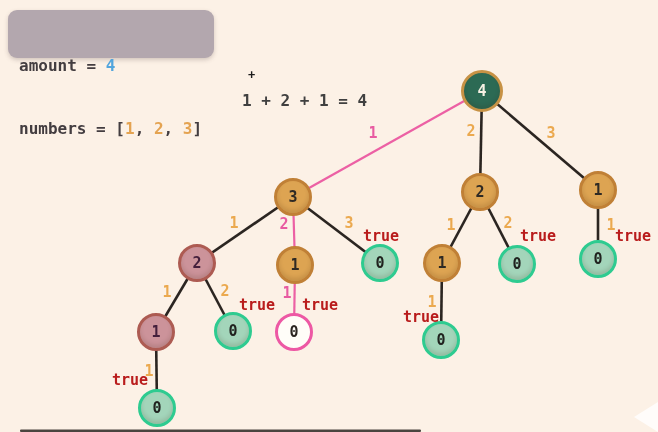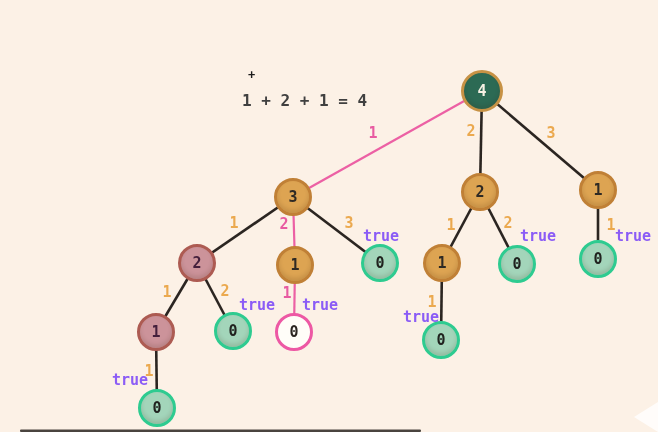--- a/index.html
+++ b/index.html
@@ -54,21 +54,21 @@
 
   
   .elab{
     position:absolute;transform:translate(-50%,-50%);
     font-weight:bold;font-size:15px;white-space:pre;
   }
   .lab-orange{color:#eba94f;}
   .lab-pink{color:#e85ba1;}
   .true-label{
     position:absolute;transform:translate(-50%,-50%);
-    font-weight:bold;font-size:15px;color:#8b5cf6;white-space:pre;
+    font-weight:bold;font-size:15px;color:#b91c1c;white-space:pre;
   }
 </style>
 </head>
 <body>
 
 <div class="stage">
 
   <svg class="edges" width="658" height="432" viewBox="0 0 658 432">
 
     <line class="edge-black" x1="482" y1="91" x2="480" y2="192"></line>
@@ -85,20 +85,24 @@
 
     <line class="edge-pink" x1="482" y1="91" x2="293" y2="197"></line>
     <line class="edge-pink" x1="293" y1="197" x2="295" y2="265"></line>
     <line class="edge-pink" x1="295" y1="265" x2="294" y2="332"></line>
 
     <rect x="20" y="429.5" width="401" height="2.5" rx="1" fill="#4a443f"></rect>
 
     <polygon points="658,402 658,432 634,417" fill="rgba(255,255,255,0.8)"></polygon>
   </svg>
 
+  <div class="codebox">
+    <div><span>amount</span><span> = </span><span class="tok-blue">4</span></div>
+    <div><span>numbers</span><span> = </span><span>[</span><span class="tok-num">1</span><span>, </span><span class="tok-num">2</span><span>, </span><span class="tok-num">3</span><span>]</span></div>
+  </div>
 
   <div class="cursor">+</div>
 
   <div class="equation">1 + 2 + 1 = 4</div>
 
   <div class="node root" style="left:482px;top:91px">
       <span>4</span>
     </div>
   <div class="node orange" style="left:293px;top:197px">
       <span>3</span>

